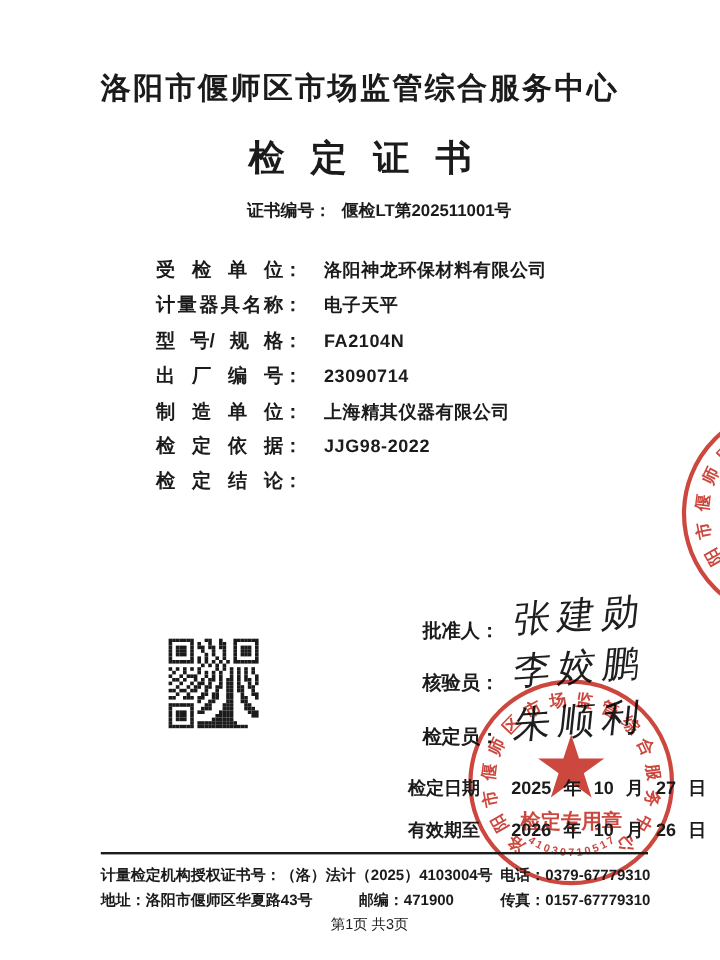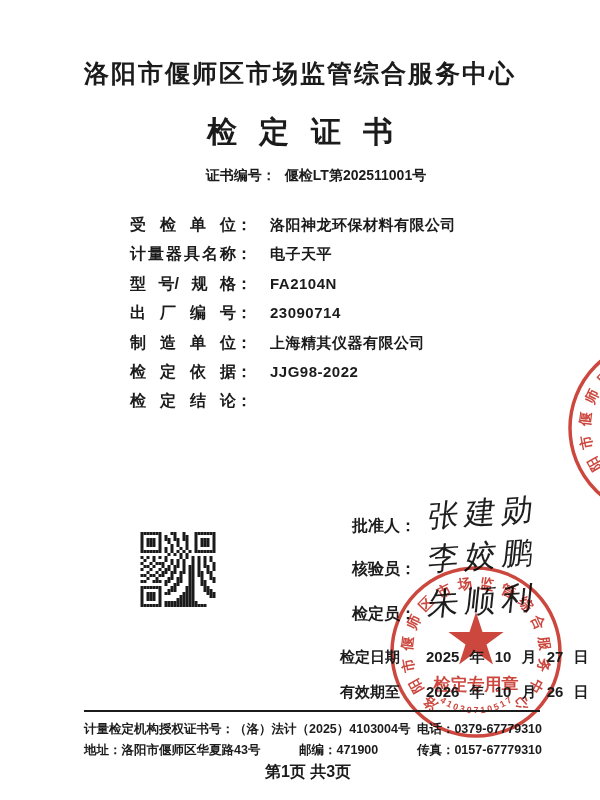--- a/index.html
+++ b/index.html
@@ -47,21 +47,21 @@
   .date-row { position: absolute; left: 340px; font-size: 15px; font-weight: bold; white-space: nowrap; }
   .date-row .date-label { margin-right: 26px; }
   .date-row .date-value { word-spacing: 6px; }
   .date-row-0 { top: 648px; }
   .date-row-1 { top: 683px; }
 
   .footer-rule { position: absolute; left: 84px; top: 710px; width: 456px; height: 2px; background: #1b1b1b; }
   .footer-line { position: absolute; left: 84px; width: 458px; display: flex; justify-content: space-between; font-size: 12.5px; font-weight: bold; white-space: nowrap; }
   .footer-line-1 { top: 721px; }
   .footer-line-2 { top: 742px; }
-  .page-info { position: absolute; top: 762px; left: 0; width: 100%; text-align: center; font-size: 16px; font-weight: bold; padding-left: 16px; }
+  .page-info { position: absolute; top: 762px; left: 0; width: 100%; text-align: center; font-size: 12px; font-weight: normal; padding-left: 16px; }
 </style>
 </head>
 <body>
 
 <div class="page">
 
   <div class="org-title">洛阳市偃师区市场监管综合服务中心</div>
 
   <div class="cert-title">检定证书</div>
 

